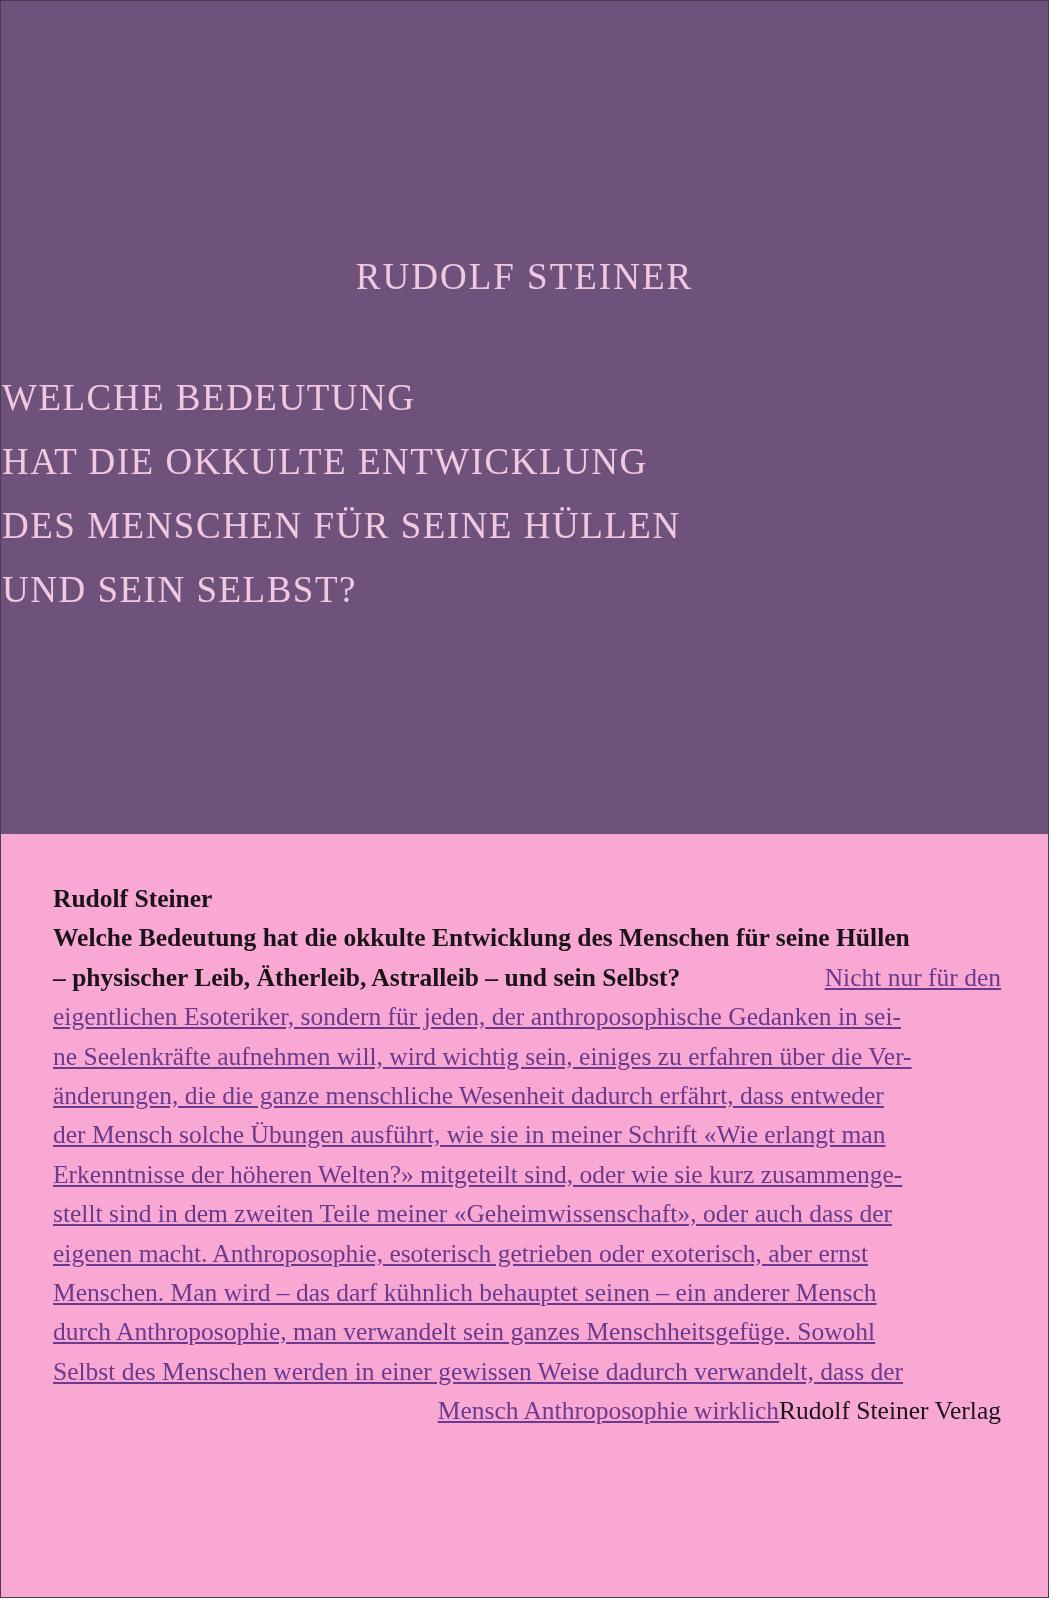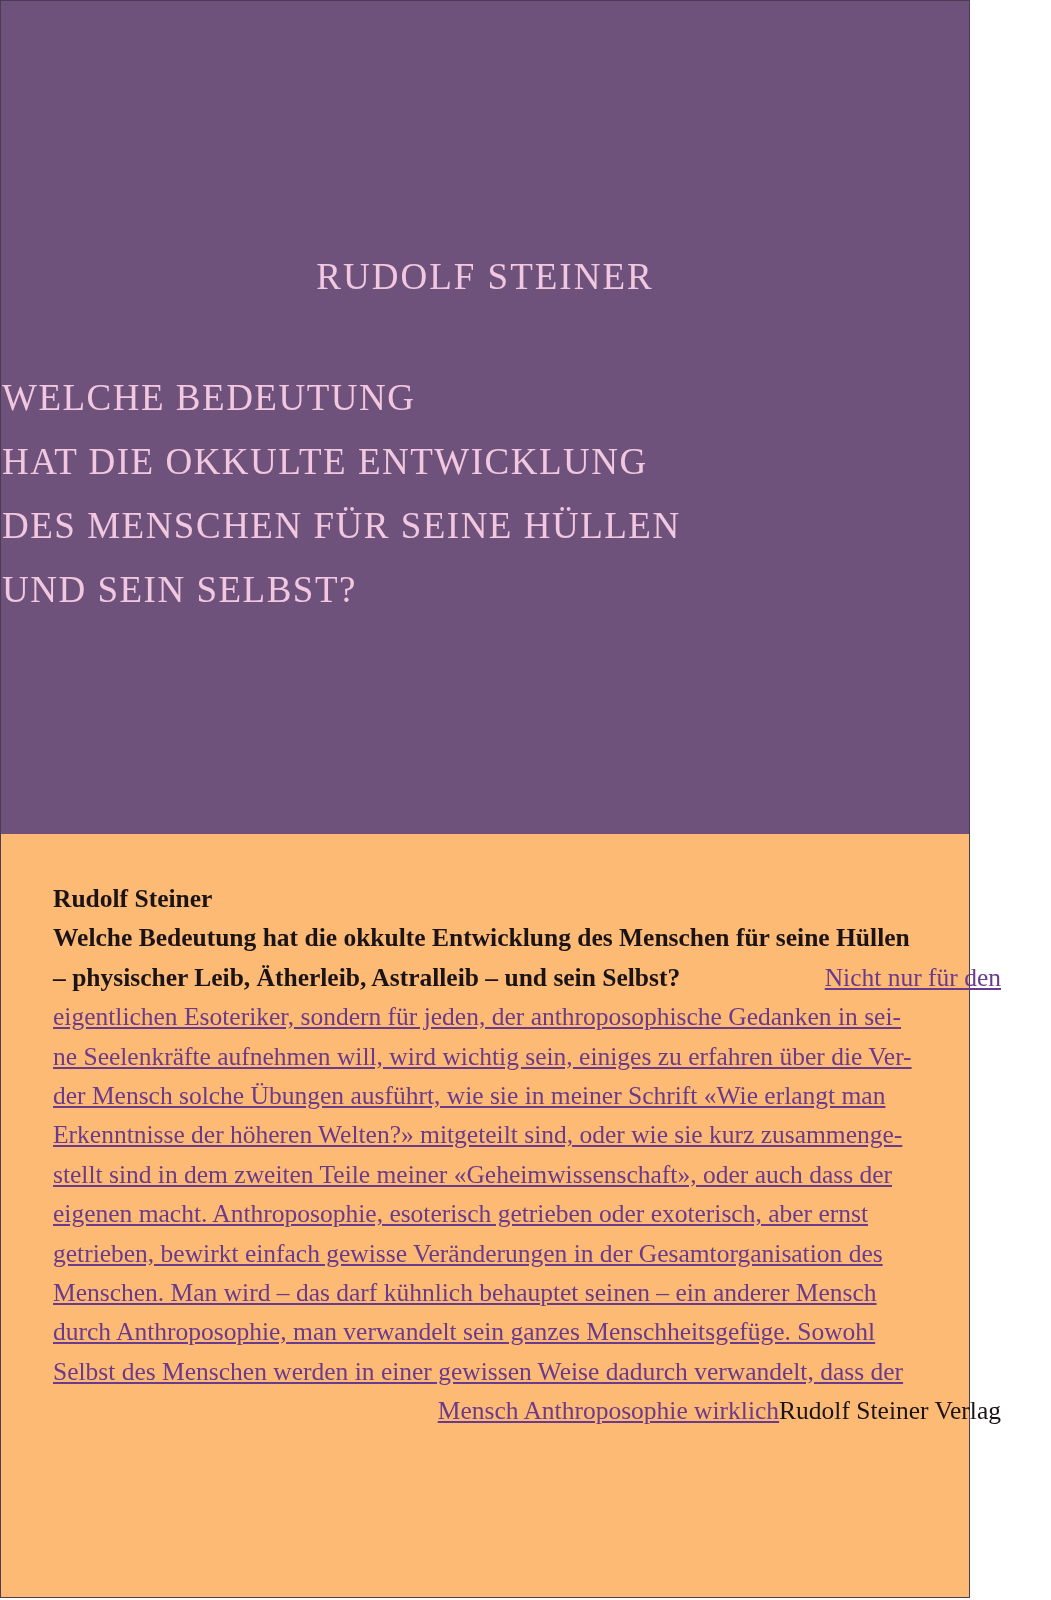--- a/index.html
+++ b/index.html
@@ -1,22 +1,22 @@
 <!DOCTYPE html>
 <html><head>
 <meta charset="utf-8">
 <style>
   html, body { margin: 0; padding: 0; }
   body {
     width: 1051px; height: 1600px; background: #ffffff; position: relative; overflow: hidden;
     font-family: "Liberation Serif", "DejaVu Serif", serif;
   }
   .cover {
-    position: absolute; left: 0; top: 0; width: 970px; height: 1598px;
-    border: 1px solid #4a3c52; background: #fdba74; box-sizing: border-box;
+    position: absolute; left: 0; top: 0; width: 1049px; height: 1598px;
+    border: 1px solid #4a3c52; background: #f9a8d4; box-sizing: border-box;
   }
   .band {
     position: absolute; left: 0; top: 0; width: 100%; height: 833px;
     background: #6f527b;
   }
   .author-caps {
     position: absolute; left: 0; width: 100%; top: 254px; text-align: center;
     color: #f2c8e0; font-size: 37px; letter-spacing: 2px;
   }
   .title-caps {
@@ -50,25 +50,25 @@
 
   <div class="blurb">
     <div class="line bold">Rudolf Steiner</div>
     <div class="line bold">Welche Bedeutung hat die okkulte Entwicklung des Menschen für seine Hüllen</div>
     <div class="line">
       <span class="bold">– physischer Leib, Ätherleib, Astralleib – und sein Selbst?</span>
       <span class="body">Nicht nur für den</span>
     </div>
     <div class="line body">eigentlichen Esoteriker, sondern für jeden, der anthroposophische Gedanken in sei-</div>
     <div class="line body">ne Seelenkräfte aufnehmen will, wird wichtig sein, einiges zu erfahren über die Ver-</div>
+    <div class="line body">änderungen, die die ganze menschliche Wesenheit dadurch erfährt, dass entweder</div>
     <div class="line body">der Mensch solche Übungen ausführt, wie sie in meiner Schrift «Wie erlangt man</div>
     <div class="line body">Erkenntnisse der höheren Welten?» mitgeteilt sind, oder wie sie kurz zusammenge-</div>
     <div class="line body">stellt sind in dem zweiten Teile meiner «Geheimwissenschaft», oder auch dass der</div>
     <div class="line body">eigenen macht. Anthroposophie, esoterisch getrieben oder exoterisch, aber ernst</div>
-    <div class="line body">getrieben, bewirkt einfach gewisse Veränderungen in der Gesamtorganisation des</div>
     <div class="line body">Menschen. Man wird – das darf kühnlich behauptet seinen – ein anderer Mensch</div>
     <div class="line body">durch Anthroposophie, man verwandelt sein ganzes Menschheitsgefüge. Sowohl</div>
     <div class="line body">Selbst des Menschen werden in einer gewissen Weise dadurch verwandelt, dass der</div>
     <div class="line last">
       <span class="body">Mensch Anthroposophie wirklich</span>
       <span class="publisher">Rudolf Steiner Verlag</span>
     </div>
   </div>
 </div>
 

